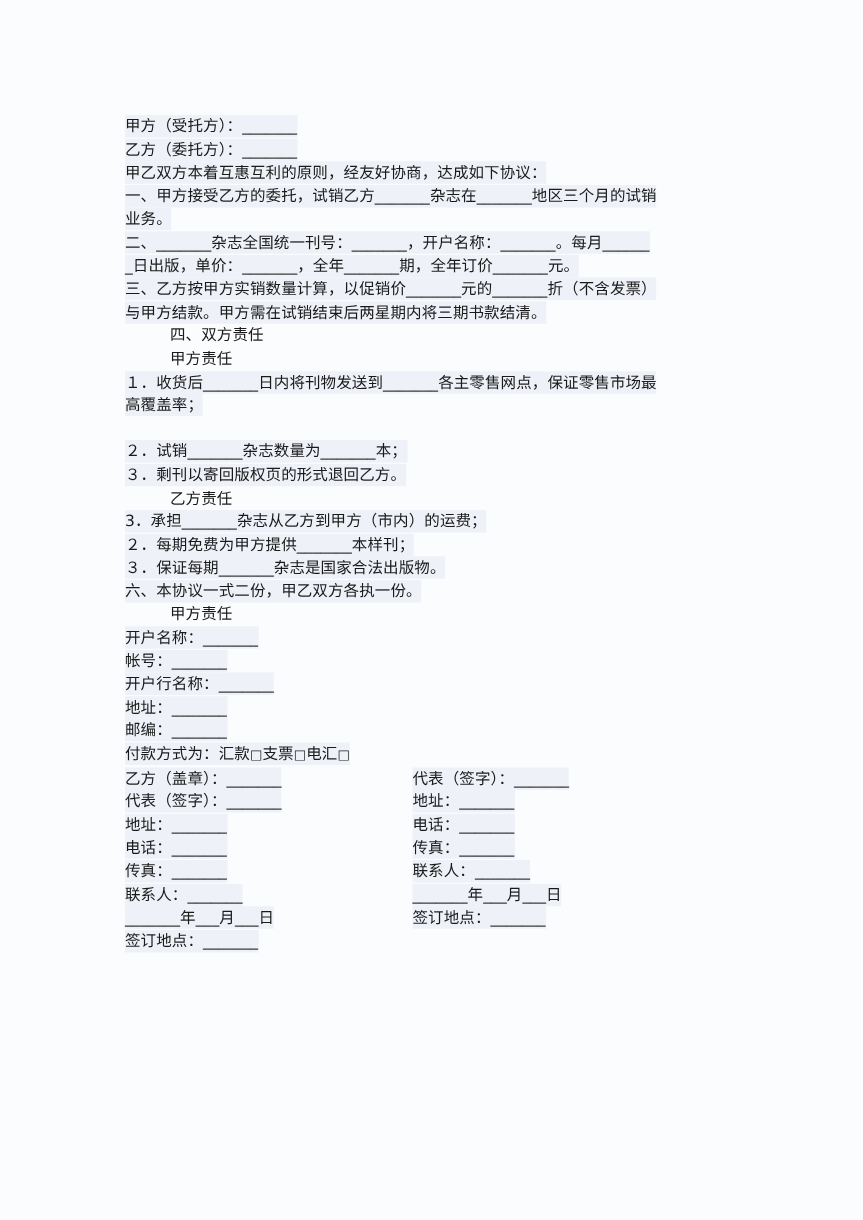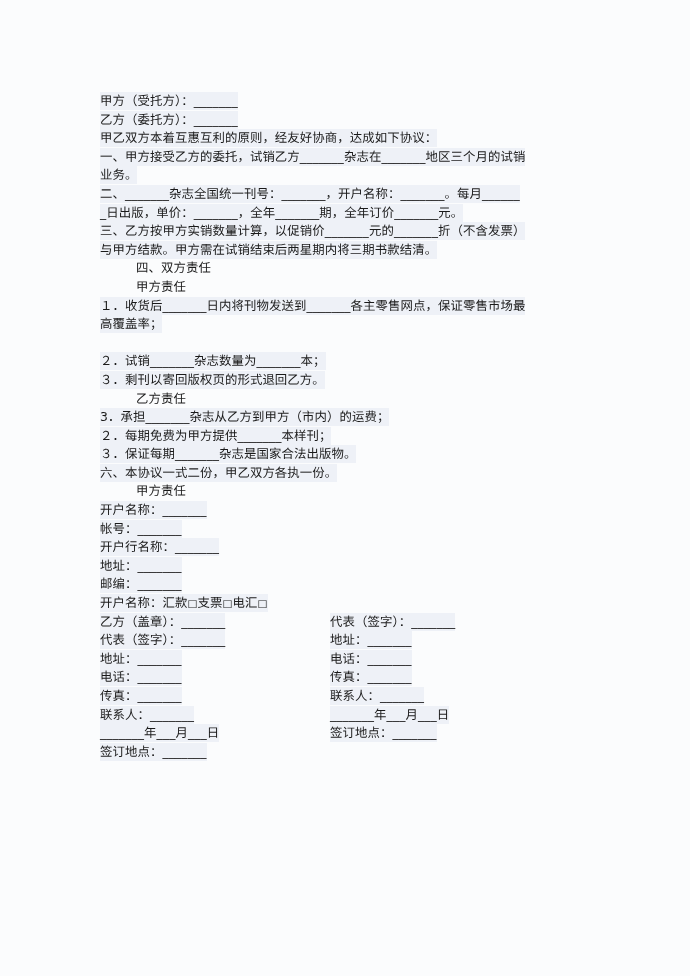--- a/index.html
+++ b/index.html
@@ -109,21 +109,21 @@
 
     <p class="para"><span class="hl">六、本协议一式二份，甲乙双方各执一份。</span></p>
 
     <p class="para plain"><span class="hl">甲方责任</span></p>
     <p class="para"><span class="hl">开户名称：_______</span></p>
     <p class="para"><span class="hl">帐号：_______</span></p>
     <p class="para"><span class="hl">开户行名称：_______</span></p>
     <p class="para"><span class="hl">地址：_______</span></p>
     <p class="para"><span class="hl">邮编：_______</span></p>
 
-    <p class="para"><span class="hl"><span>开户名称：</span><span>汇款</span><span class="checkbox-glyph">□</span><span>支票</span><span class="checkbox-glyph">□</span><span>电汇</span><span class="checkbox-glyph">□</span></span></p>
+    <p class="para"><span class="hl"><span>付款方式为：</span><span>汇款</span><span class="checkbox-glyph">□</span><span>支票</span><span class="checkbox-glyph">□</span><span>电汇</span><span class="checkbox-glyph">□</span></span></p>
 
     <div class="cols">
       <div class="cell"><span class="hl">乙方（盖章）：_______</span></div>
 
       <div class="cell"><span class="hl">代表（签字）：_______</span></div>
       <div class="cell"><span class="hl">代表（签字）：_______</span></div>
 
       <div class="cell"><span class="hl">地址：_______</span></div>
       <div class="cell"><span class="hl">地址：_______</span></div>
 

